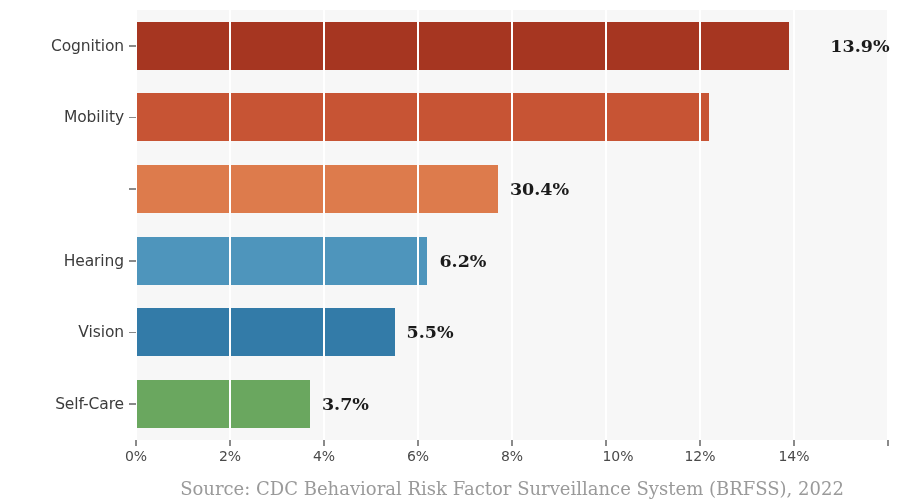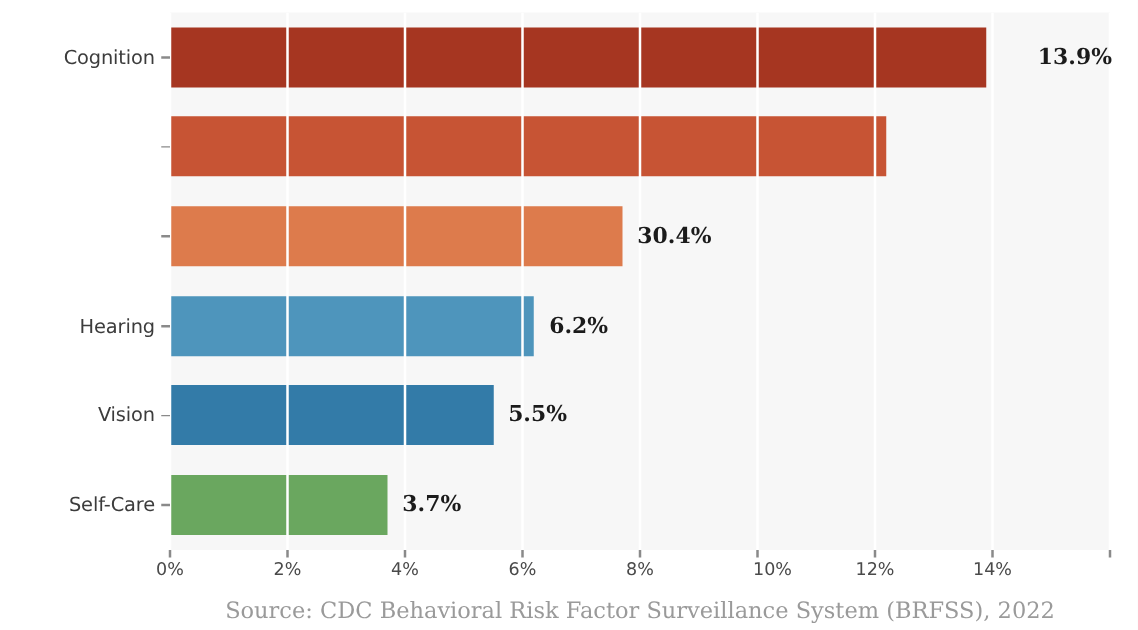--- a/index.html
+++ b/index.html
@@ -187,20 +187,23 @@
         <div class="bar" style="width: 173.9px; background: rgb(106, 167, 95);"></div>
       </div>
     </div>
 
   <div id="y-axis">
       <div class="ylabel-wrap" style="top: 0px; height: 71.6667px;">
         <span class="ylabel-text">Cognition</span>
       </div>
       <div class="ytick-dash-wrap" style="top: 0px; height: 71.6667px;">
         <div class="ytick-dash"></div>
+      </div>
+      <div class="ylabel-wrap" style="top: 71.6667px; height: 71.6667px;">
+        <span class="ylabel-text">Mobility</span>
       </div>
       <div class="ytick-dash-wrap" style="top: 71.6667px; height: 71.6667px;">
         <div class="ytick-dash"></div>
       </div>
       <div class="ytick-dash-wrap" style="top: 143.333px; height: 71.6667px;">
         <div class="ytick-dash"></div>
       </div>
       <div class="ylabel-wrap" style="top: 215px; height: 71.6667px;">
         <span class="ylabel-text">Hearing</span>
       </div>

